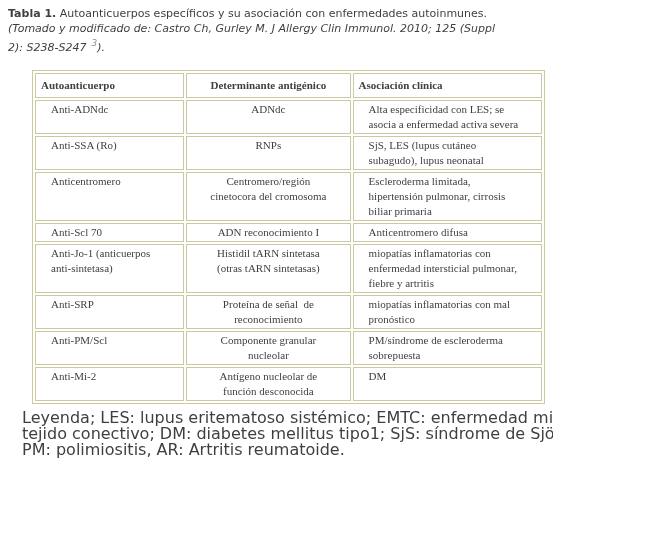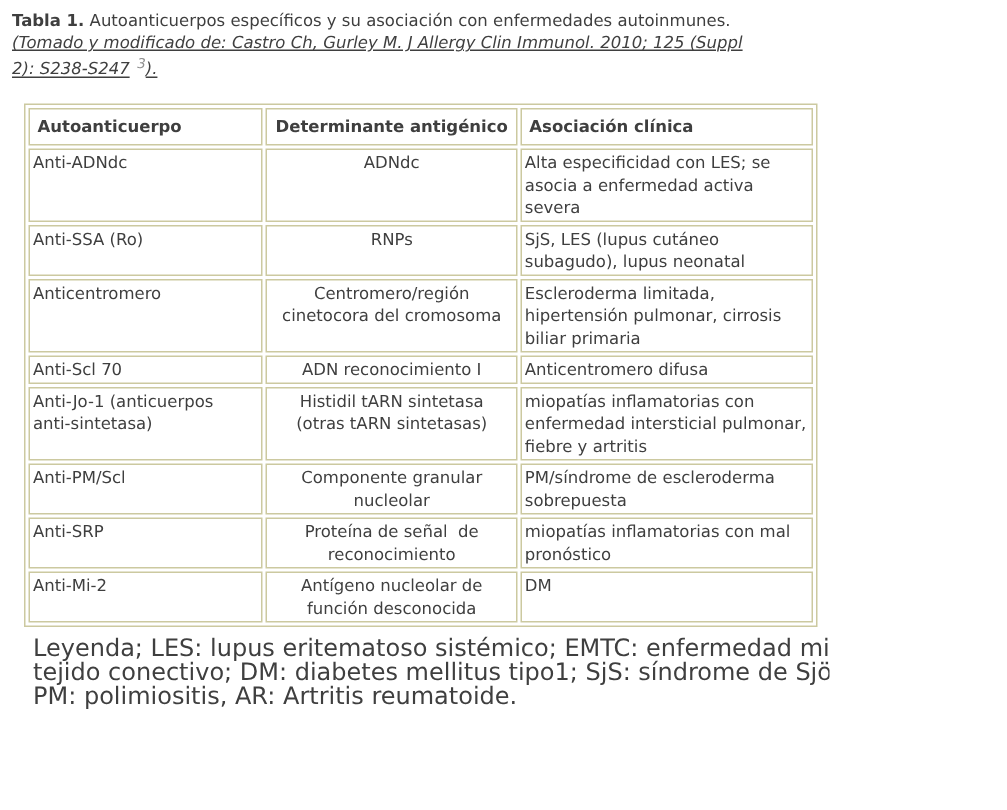--- a/index.html
+++ b/index.html
@@ -23,41 +23,42 @@
     background:var(--bg);
   }
   
   .caption{
     width:655px;
     font-size:11px;
     line-height:15px;
     margin:0 0 15px 0;
   }
   .caption .bold{font-weight:bold;}
-  .caption .it{font-style:italic;text-decoration:underline;}
+  .caption .it{font-style:italic;}
   sup.ref{
     color:var(--ref-color);
     font-size:9px;
     font-style:italic;
     margin-left:5px;
     cursor:pointer;
   }
   
   table.data{
     border-collapse:separate;
     border-spacing:2px;
     border:1px solid var(--border-color);
-    margin-left:8px;
+    margin-left:24px;
     background:var(--bg);
+    font-family:Liberation Serif, serif;
   }
   table.data th, table.data td{
     border:1px solid var(--border-color);
     vertical-align:top;
     text-align:left;
-    padding:1px 2px;
+    padding:1px 15px;
     font-size:11px;
     line-height:15px;
     white-space:pre-wrap;
     font-weight:normal;
   }
   table.data th{
     font-weight:bold;
     padding:4px 5px;
   }
   table.data th.c1, table.data td:nth-child(1){width:182px;}
@@ -119,32 +120,32 @@
         <tr>
           <td>Anti-Jo-1 (anticuerpos
 anti-sintetasa)</td>
           <td>Histidil tARN sintetasa
 (otras tARN sintetasas)</td>
           <td>miopatías inflamatorias con
 enfermedad intersticial pulmonar,
 fiebre y artritis</td>
         </tr>
         <tr>
+          <td>Anti-SRP</td>
+          <td>Proteína de señal  de
+reconocimiento</td>
+          <td>miopatías inflamatorias con mal
+pronóstico</td>
+        </tr>
+        <tr>
           <td>Anti-PM/Scl</td>
           <td>Componente granular
 nucleolar</td>
           <td>PM/síndrome de escleroderma
 sobrepuesta</td>
-        </tr>
-        <tr>
-          <td>Anti-SRP</td>
-          <td>Proteína de señal  de
-reconocimiento</td>
-          <td>miopatías inflamatorias con mal
-pronóstico</td>
         </tr>
         <tr>
           <td>Anti-Mi-2</td>
           <td>Antígeno nucleolar de
 función desconocida</td>
           <td>DM</td>
         </tr>
       </tbody>
   </table>
 

